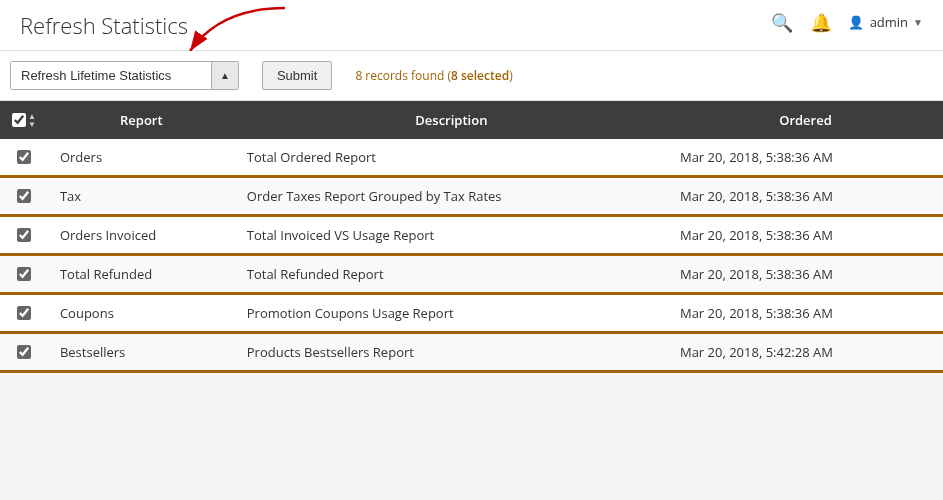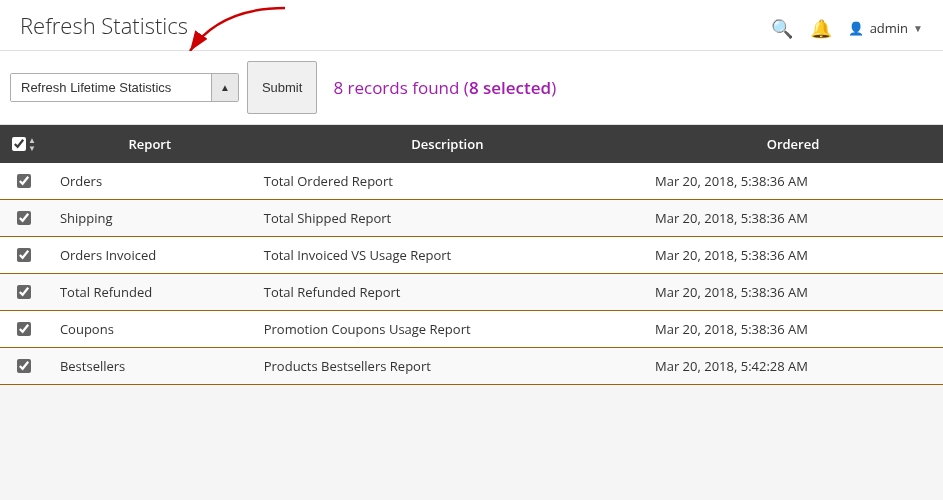--- a/index.html
+++ b/index.html
@@ -1,21 +1,21 @@
 <!DOCTYPE html>
 <html><head>
   <meta charset="utf-8">
   <style>
     * { box-sizing: border-box; margin: 0; padding: 0; }
     body { font-family: 'Open Sans', Arial, sans-serif; font-size: 13px; color: #333; background: #f5f5f5; }
 
     
     .header {
       display: flex;
-      align-items: flex-end;
+      align-items: flex-start;
       justify-content: space-between;
       padding: 10px 20px;
       background: #fff;
       border-bottom: 1px solid #e0e0e0;
     }
     .header-title {
       font-size: 22px;
       font-weight: 300;
       color: #333;
     }
@@ -39,21 +39,21 @@
     }
     .header-user .chevron { font-size: 10px; color: #666; }
 
     
     .toolbar {
       display: flex;
       align-items: center;
       padding: 10px 10px;
       background: #fff;
       border-bottom: 1px solid #e0e0e0;
-      gap: 8px;
+      gap: 23px;
       position: relative;
     }
     .action-select-wrapper {
       display: flex;
       align-items: stretch;
       border: 1px solid #adadad;
       border-radius: 2px;
       overflow: hidden;
     }
     .action-select {
@@ -76,29 +76,29 @@
       display: flex;
       align-items: center;
       justify-content: center;
       font-size: 10px;
       color: #333;
     }
     .submit-btn {
       background: #f0f0f0;
       border: 1px solid #adadad;
       border-radius: 2px;
-      padding: 18px 14px;
+      padding: 6px 14px;
       font-size: 13px;
       cursor: pointer;
       color: #333;
     }
     .records-info {
-      font-size: 17px;
-      color: #a21caf;
-      margin-left: 8px;
+      font-size: 12px;
+      color: #a16207;
+      margin-left: 0;
     }
     .records-info strong { font-weight: 600; }
 
     
     .table-wrapper {
       margin: 0;
       background: #fff;
     }
     table {
       width: 100%;
@@ -112,21 +112,21 @@
       padding: 10px 12px;
       text-align: center;
       font-weight: 600;
       font-size: 13px;
     }
     thead th:first-child {
       width: 44px;
       text-align: center;
     }
     tbody tr {
-      border-bottom: 1px solid #a16207;
+      border-bottom: 3px solid #a16207;
       background: #fff;
     }
     tbody tr:nth-child(even) {
       background: #f9f9f9;
     }
     tbody td {
       padding: 9px 12px;
       font-size: 13px;
       color: #333;
     }
@@ -249,22 +249,22 @@
           <td>Orders</td>
           <td>Total Ordered Report</td>
           <td>Mar 20, 2018, 5:38:36 AM</td>
         </tr>
         <tr>
           <td>
             <div class="cb-container">
               <input type="checkbox" checked="" style="">
             </div>
           </td>
-          <td>Shipping</td>
-          <td>Total Shipped Report</td>
+          <td>Tax</td>
+          <td>Order Taxes Report Grouped by Tax Rates</td>
           <td>Mar 20, 2018, 5:38:36 AM</td>
         </tr>
         <tr>
           <td>
             <div class="cb-container">
               <input type="checkbox" checked="" style="">
             </div>
           </td>
           <td>Orders Invoiced</td>
           <td>Total Invoiced VS Usage Report</td>

